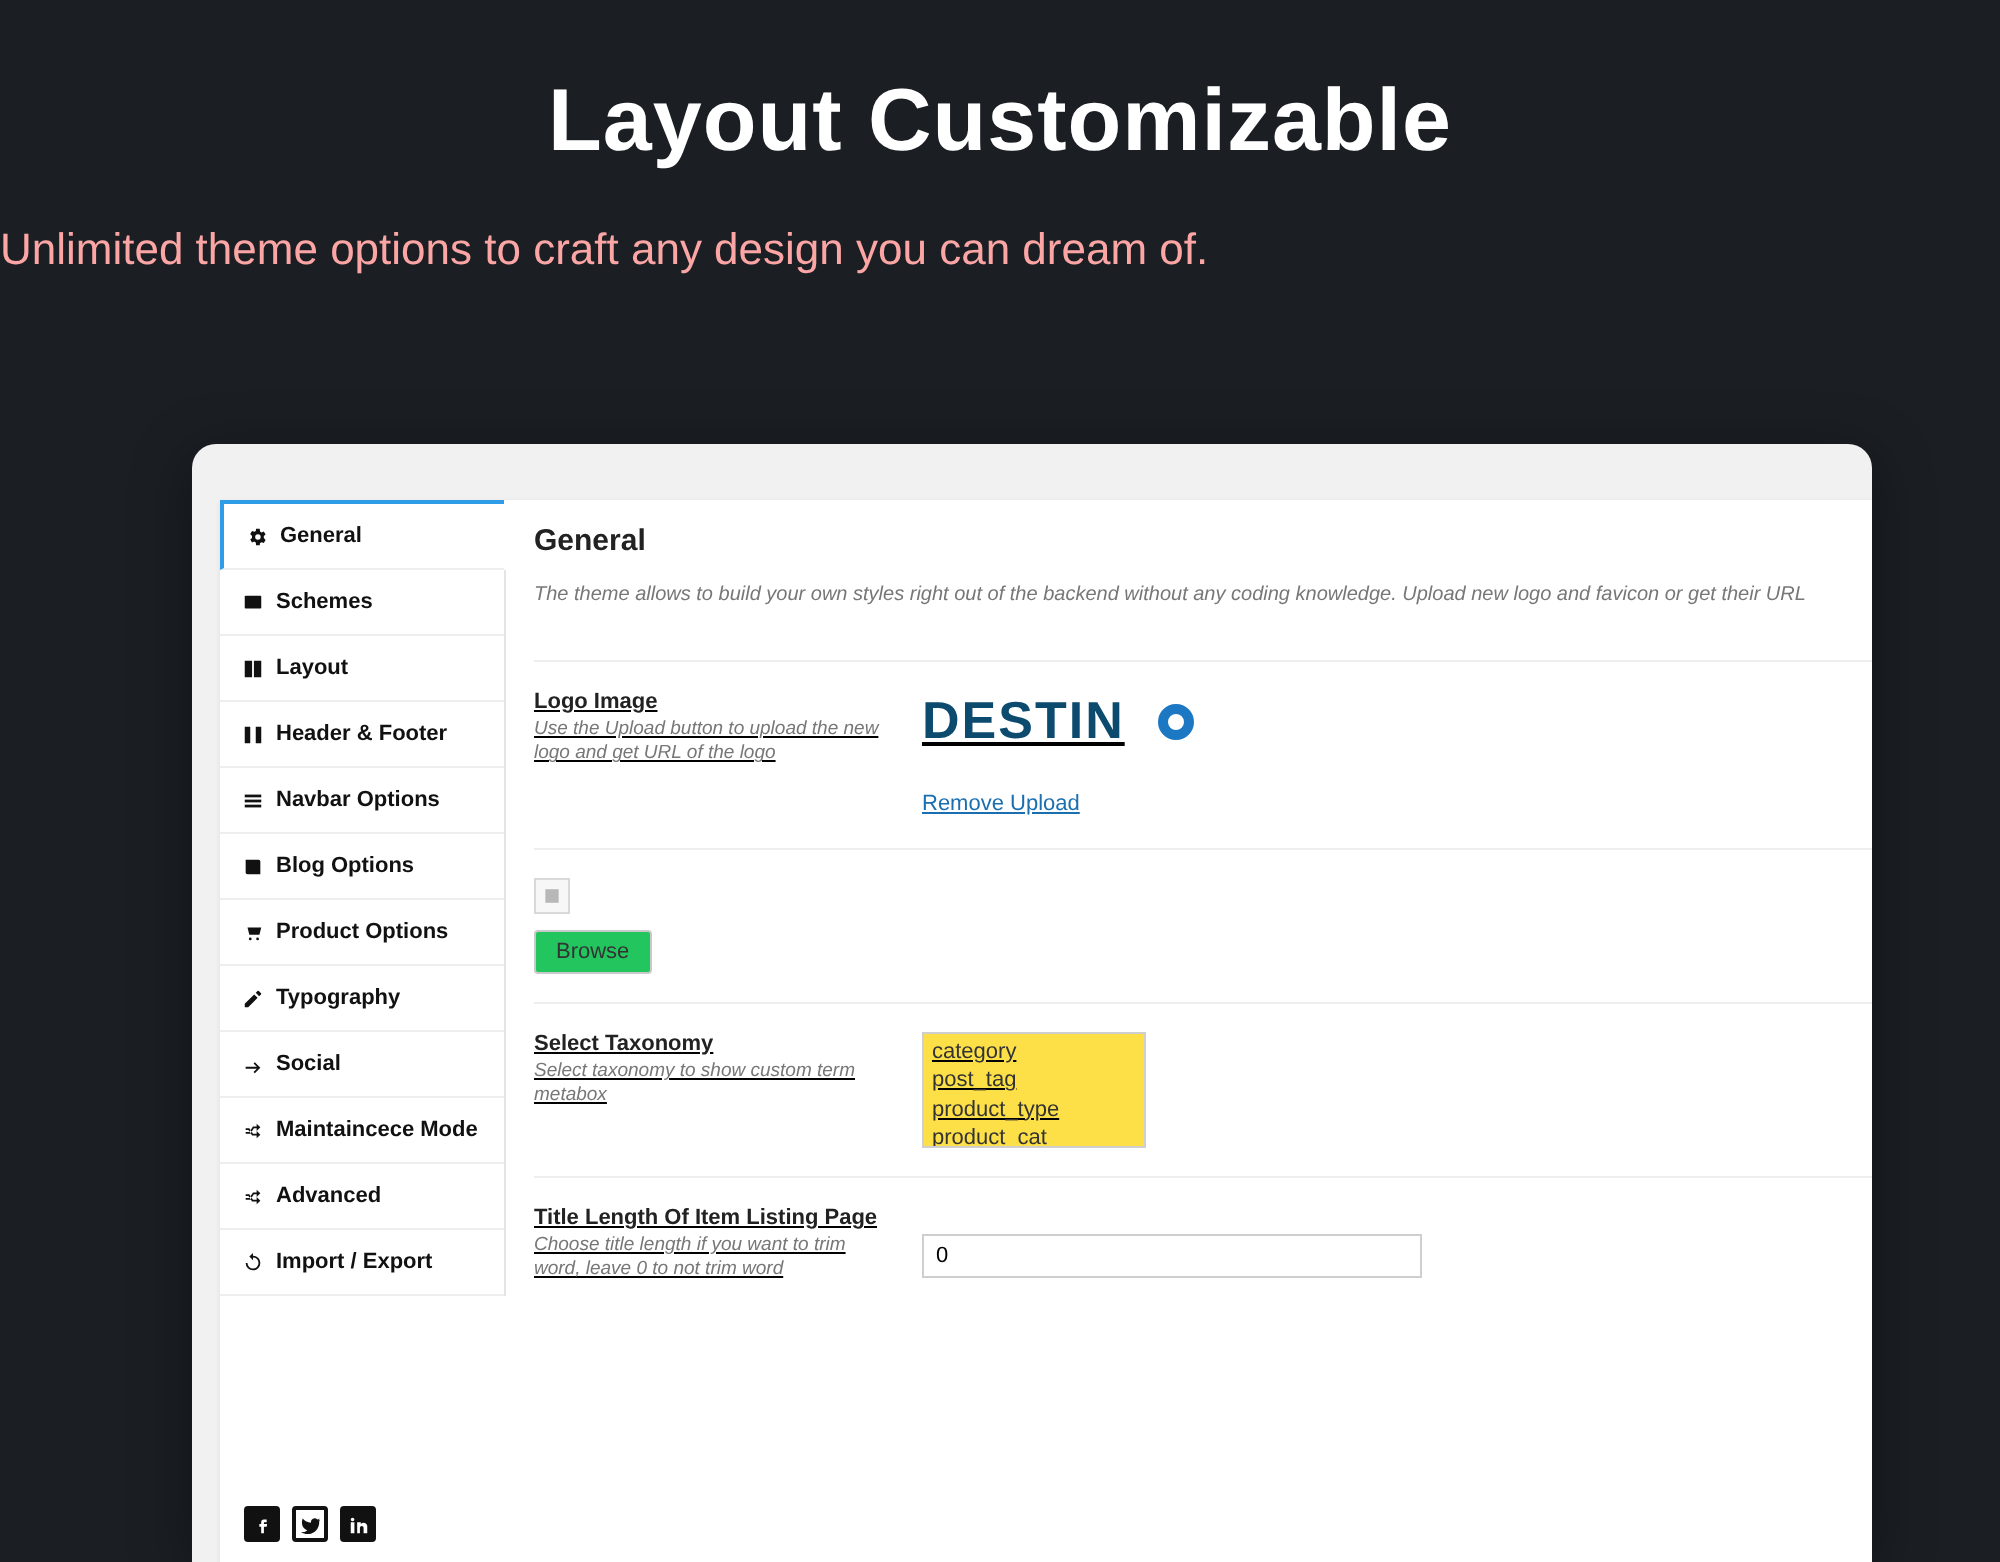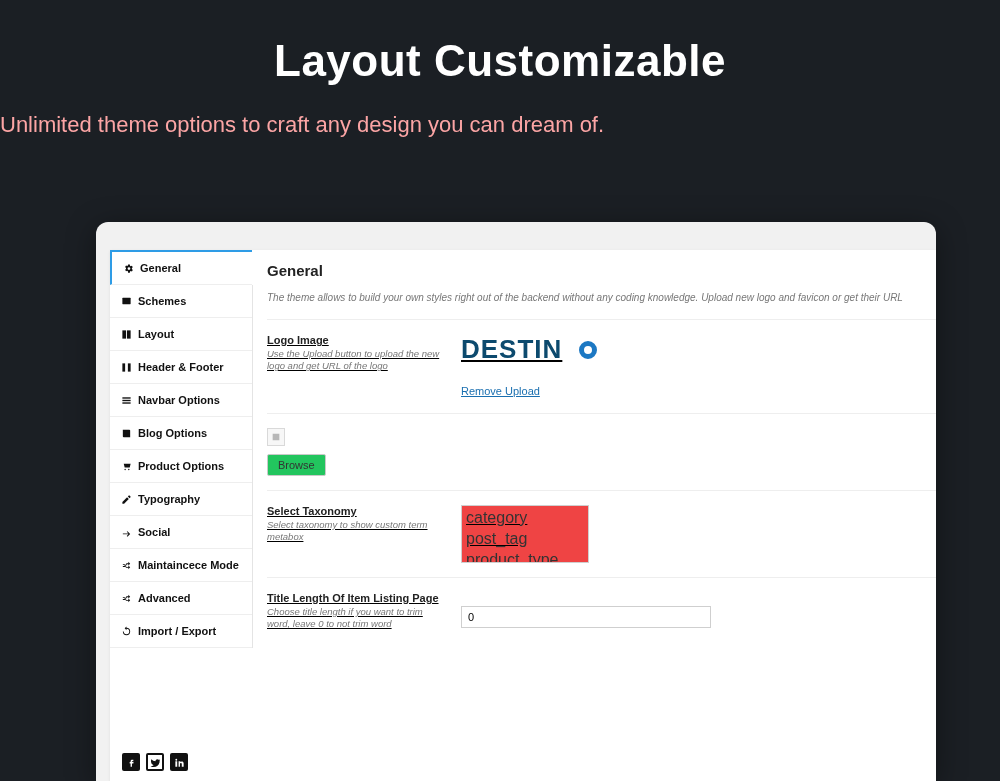--- a/index.html
+++ b/index.html
@@ -77,21 +77,21 @@
 .content-title {
   font-size: 15px;
   font-weight: 700;
   color: #222;
   padding: 12px 0 8px 0;
 }
 .content-desc {
   font-size: 10px;
   font-style: italic;
   color: #777;
-  padding: 4px 0 14px 0;
+  padding: 4px 0 25px 0;
   border-bottom: 1px solid #eee;
   line-height: 1.4;
 }
 .field {
   display: flex;
   padding: 14px 0;
   border-bottom: 1px solid #eee;
   gap: 14px;
   text-decoration: underline;
 }
@@ -133,27 +133,27 @@
   padding: 4px 10px;
   font-size: 11px;
   border: 1px solid #c9c9c9;
   background: #22c55e;
   border-radius: 2px;
   cursor: pointer;
   color: #333;
 }
 
 .select-box {
-  width: 128px;
+  width: 112px;
   height: 58px;
   border: 1px solid #cfcfcf;
-  font-size: 16px;
+  font-size: 11px;
   color: #333;
   overflow-y: auto;
-  background: #ef4444;
+  background: #fde047;
   padding: 2px 0;
 }
 .select-box div { padding: 0 4px; line-height: 1.3; }
 
 .text-input {
   width: 250px;
   height: 22px;
   border: 1px solid #cfcfcf;
   padding: 2px 6px;
   font-size: 11px;

